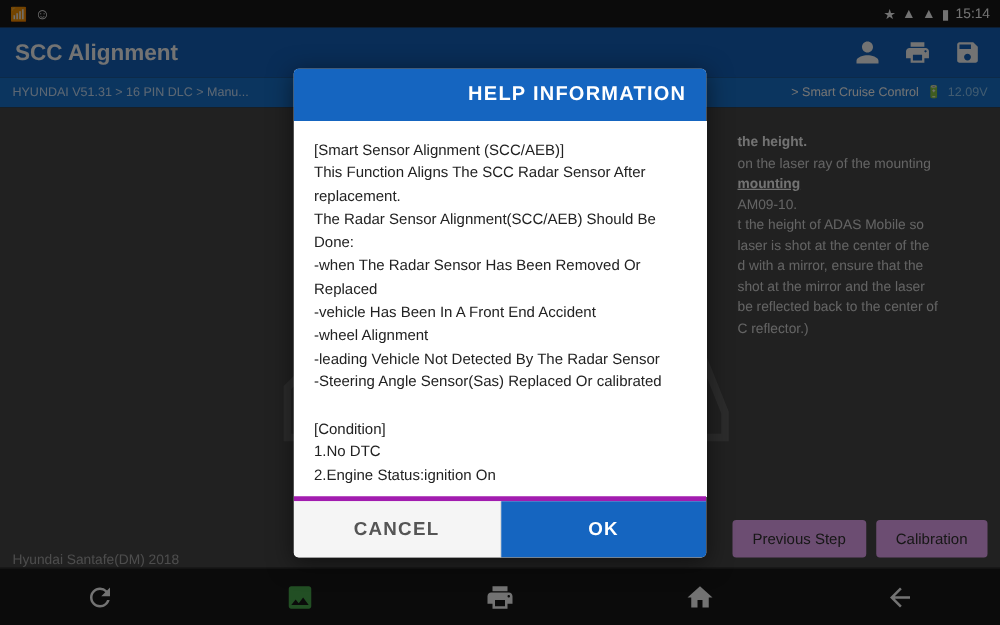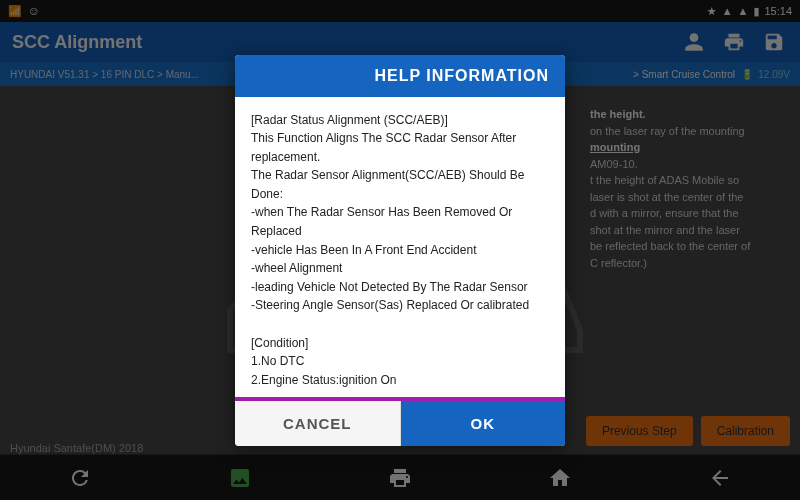--- a/index.html
+++ b/index.html
@@ -111,21 +111,21 @@
       display: flex;
       gap: 8px;
     }
     .btn-step, .btn-calib {
       padding: 8px 16px;
       border: none;
       border-radius: 3px;
       font-size: 12px;
       cursor: pointer;
       color: #333;
-      background: #f97316;
+      background: #f0abfc;
     }
 
     
     .footer-bar {
       height: 46px;
       background: #1a1a1a;
       display: flex;
       align-items: center;
       justify-content: space-around;
       border-top: 1px solid #333;
@@ -327,21 +327,21 @@
 </div>
 
 <div class="dialog-overlay">
   <div class="dialog">
 
     <div class="dialog-header">
       <span class="dialog-header-title">HELP INFORMATION</span>
     </div>
 
     <div class="dialog-body">
-      <p>[Radar Status Alignment (SCC/AEB)]</p>
+      <p>[Smart Sensor Alignment (SCC/AEB)]</p>
       <p>This Function Aligns The SCC Radar Sensor After replacement.</p>
       <p>The Radar Sensor Alignment(SCC/AEB) Should Be Done:</p>
       <p>-when The Radar Sensor Has Been Removed Or Replaced</p>
       <p>-vehicle Has Been In A Front End Accident</p>
       <p>-wheel Alignment</p>
       <p>-leading Vehicle Not Detected By The Radar Sensor</p>
       <p>-Steering Angle Sensor(Sas) Replaced Or calibrated</p>
       <br>
       <p>[Condition]</p>
       <p>1.No DTC</p>

